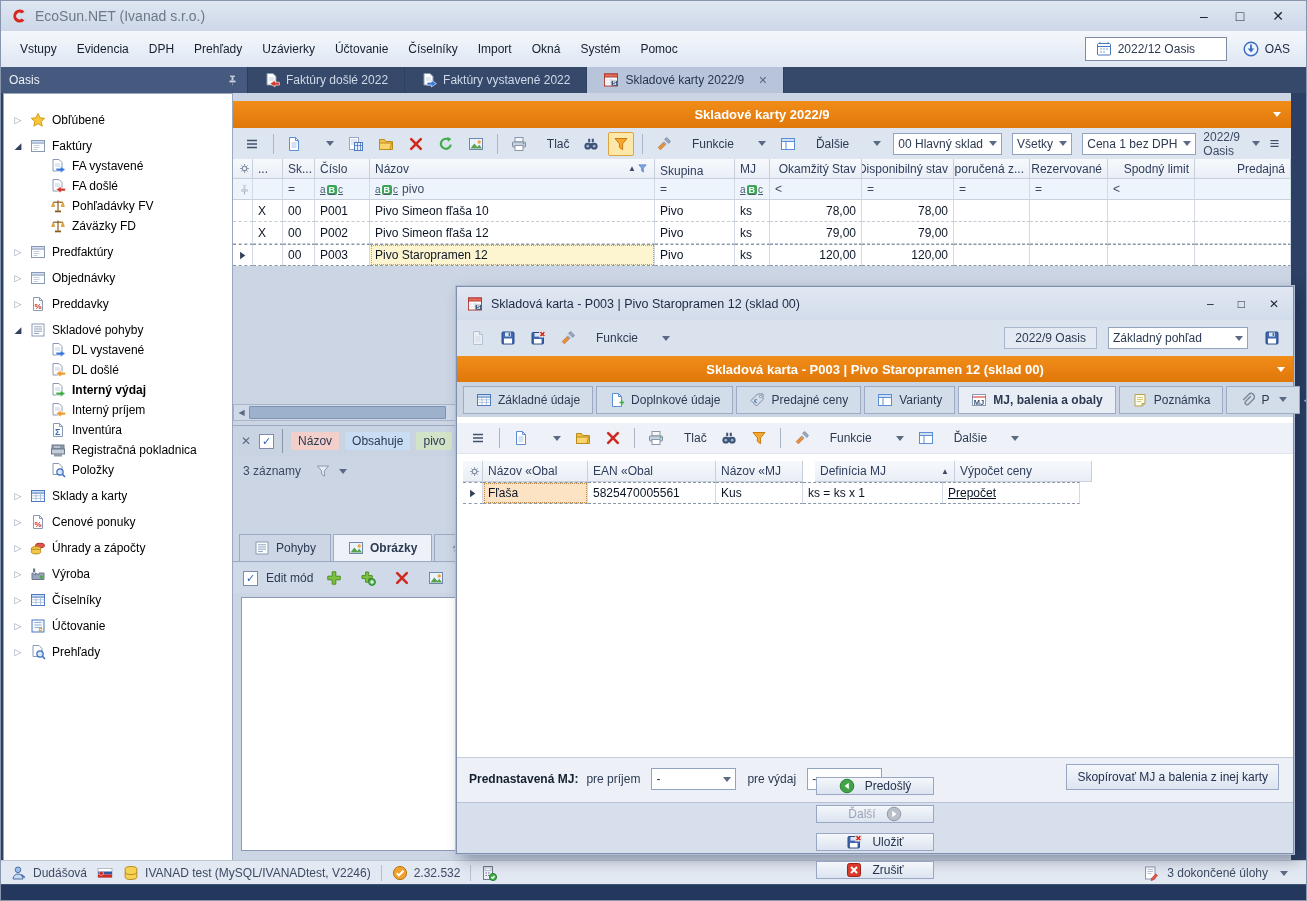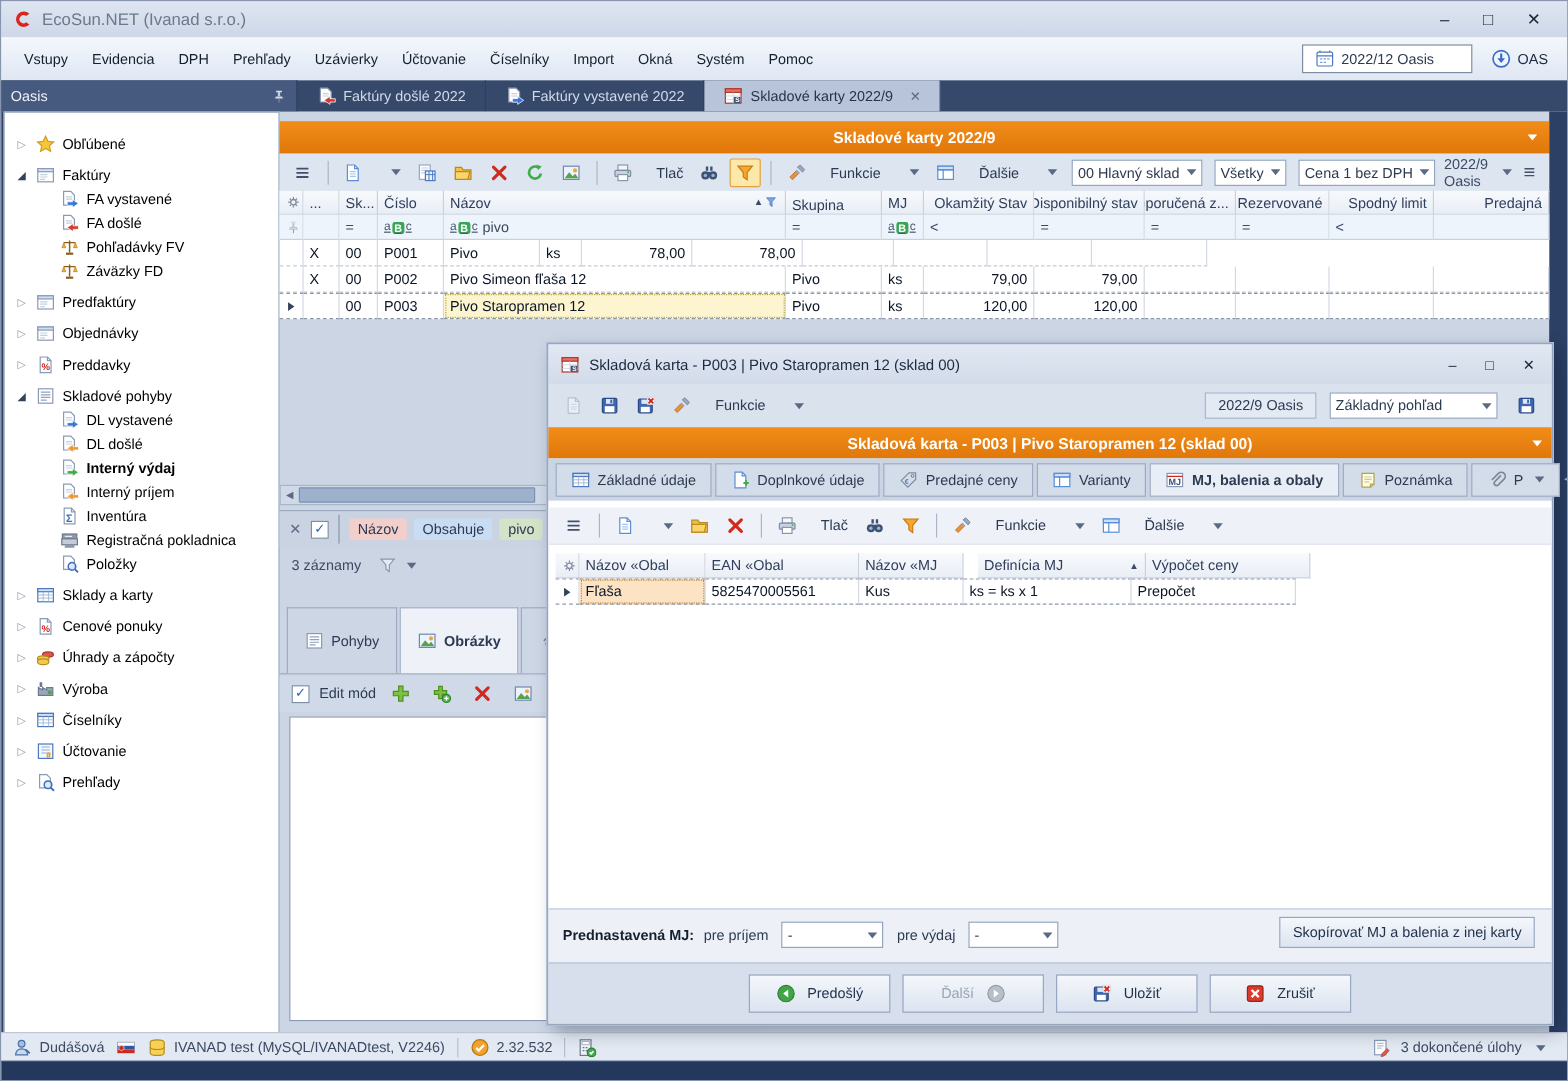--- a/index.html
+++ b/index.html
@@ -81,21 +81,21 @@
   .filterbar{position:absolute;left:0;right:0;top:332px;height:30px;background:#c9d3e2;border-top:1px solid #9dabc2;display:flex;align-items:center;padding:0 8px;gap:8px;}
   .fb-x{color:#5a6a85;font-size:12px;font-weight:bold;}
   .chipwrap{display:flex;align-items:center;gap:6px;border-left:1px solid #8a97ab;border-right:1px solid #8a97ab;padding:3px 8px;}
   .chip{padding:2px 7px;border-radius:2px;color:#2c3a52;}
   .chip.field{background:#f2cfca;}
   .chip.op{background:#c8ddf4;}
   .chip.val{background:#d3e3c8;}
   .checkbox{width:13px;height:13px;background:#fff;border:1px solid #7d8ca8;display:inline-flex;align-items:center;justify-content:center;color:#2d62b8;font-size:11px;font-weight:bold;line-height:1;}
   .records{position:absolute;left:0;right:0;top:366px;height:24px;display:flex;align-items:center;gap:14px;padding:0 10px;color:#3c4a63;}
   .btabs{position:absolute;left:0;right:0;top:438px;height:30px;display:flex;align-items:flex-end;padding:0 6px;gap:2px;border-bottom:1px solid #9dabc2;}
-  .btab{display:flex;align-items:center;gap:6px;padding:19px 14px;background:#ccd6e4;border:1px solid #9dabc2;border-bottom:none;color:#2c3a52;}
+  .btab{display:flex;align-items:center;gap:6px;padding:5px 14px;background:#ccd6e4;border:1px solid #9dabc2;border-bottom:none;color:#2c3a52;}
   .btab.active{background:#eef2f8;font-weight:bold;}
   .etb{position:absolute;left:0;right:0;top:470px;height:30px;display:flex;align-items:center;gap:8px;padding:0 10px;background:#d0d9e7;}
   .whitearea{position:absolute;left:8px;right:8px;top:504px;bottom:10px;background:#fff;border:1px solid #8a9ab5;}
 
   
   .statusbar{position:absolute;left:0;right:0;bottom:15px;height:24px;background:#e3e9f3;border-top:1px solid #bcc6d6;display:flex;align-items:center;padding:0 10px;gap:10px;color:#3c4a63;}
   .sb-sep{width:1px;height:16px;background:#b4bfd0;}
   .sb-seg{display:flex;align-items:center;gap:6px;}
   .sb-right{margin-left:auto;display:flex;align-items:center;gap:8px;padding-right:8px;}
   .bottomstrip{position:absolute;left:0;right:0;bottom:0;height:15px;background:#24385e;border-top:1px solid #3c5378;}
@@ -115,21 +115,21 @@
   .dtab.active{background:#e9eef6;font-weight:bold;}
   .dlg-tabsrow .nav{margin-left:auto;display:flex;gap:6px;align-items:center;}
   .dlg-body{position:absolute;left:0;right:0;top:130px;bottom:95px;background:#fff;border-bottom:1px solid #c3ccdb;}
   .dlg-itoolbar{position:absolute;left:0;right:0;top:6px;height:30px;display:flex;align-items:center;gap:4px;padding:0 8px;background:#eef1f7;border-bottom:1px solid #dfe4ed;}
   .dlg-grid{position:absolute;left:6px;top:44px;}
   .dlg-grid .ghead .gcell{height:21px;}
   .dlg-footer{position:absolute;left:0;right:0;bottom:50px;height:45px;background:#edf1f7;border-top:1px solid #c3ccdb;}
   .dlg-footer .fields{position:absolute;left:12px;top:10px;display:flex;align-items:center;gap:8px;}
   .dlg-footer .flabel{font-weight:bold;color:#14202f;}
   .copy-btn{position:absolute;right:14px;top:6px;height:24px;display:flex;align-items:center;padding:0 10px;background:linear-gradient(#f4f7fb,#dde5f1);border:1px solid #98a8c4;color:#24324e;}
-  .dlg-btnrow{position:absolute;left:0;right:0;bottom:0;height:50px;background:#d8dfec;border-top:1px solid #b6c1d4;display:flex;align-items:center;justify-content:center;gap:10px;}
+  .dlg-btnrow{position:absolute;left:0;right:0;bottom:0;height:50px;background:#d8dfec;border-top:1px solid #b6c1d4;display:flex;align-items:center;justify-content:center;gap:10px;flex-direction:column;}
   .dlg-btn{display:flex;align-items:center;gap:10px;min-width:92px;height:30px;padding:0 12px;background:linear-gradient(#f4f7fb,#dce4f0);border:1px solid #98a8c4;color:#24324e;justify-content:center;}
   .dlg-btn.dis{color:#9aa4b5;}
 </style>
 </head>
 <body>
 
 <div class="app">
 
   <div class="titlebar">
     <span class="icn">
@@ -742,20 +742,23 @@
         <div class="grow gdata">
           <div class="gcell marker" style="width: 20px; flex: 0 0 20px;"></div>
           <div class="gcell" style="width: 30px; flex: 0 0 30px;">
             <span>X</span>
           </div>
           <div class="gcell" style="width: 32px; flex: 0 0 32px;">
             <span>00</span>
           </div>
           <div class="gcell" style="width: 55px; flex: 0 0 55px;">
             <span>P001</span>
+          </div>
+          <div class="gcell" style="width: 285px; flex: 0 0 285px;">
+            <span>Pivo Simeon fľaša  10</span>
           </div>
           <div class="gcell" style="width: 80px; flex: 0 0 80px;">
             <span>Pivo</span>
           </div>
           <div class="gcell" style="width: 35px; flex: 0 0 35px;">
             <span>ks</span>
           </div>
           <div class="gcell num" style="width: 92px; flex: 0 0 92px;">
             <span>78,00</span>
           </div>
@@ -1253,21 +1256,21 @@
             </div>
             <div class="gcell" style="width: 128px; flex: 0 0 128px;">
               <span>5825470005561</span>
             </div>
             <div class="gcell" style="width: 87px; flex: 0 0 87px;">
               <span>Kus</span>
             </div>
             <div class="gcell" style="width: 140px; flex: 0 0 140px;">
               <span>ks = ks x 1</span>
             </div>
-            <div class="gcell" style="width: 137px; flex: 0 0 137px;">
+            <div class="gcell" style="width: 137px; flex: 0 0 137px; text-decoration: underline;">
               <span>Prepočet</span>
             </div>
           </div>
         </div>
     </div>
     <div class="dlg-footer">
       <div class="fields">
         <span class="flabel">Prednastavená MJ:</span>
         <span>pre príjem</span>
         <div class="combo" style="width:75px;">

